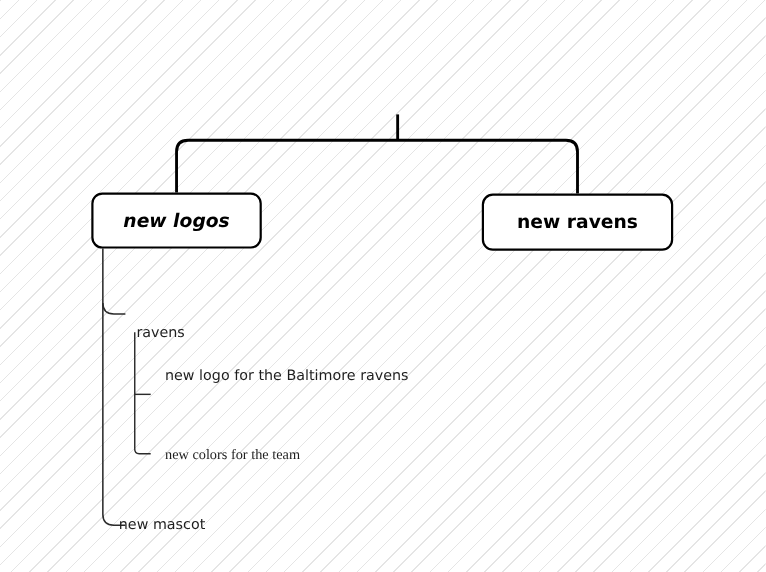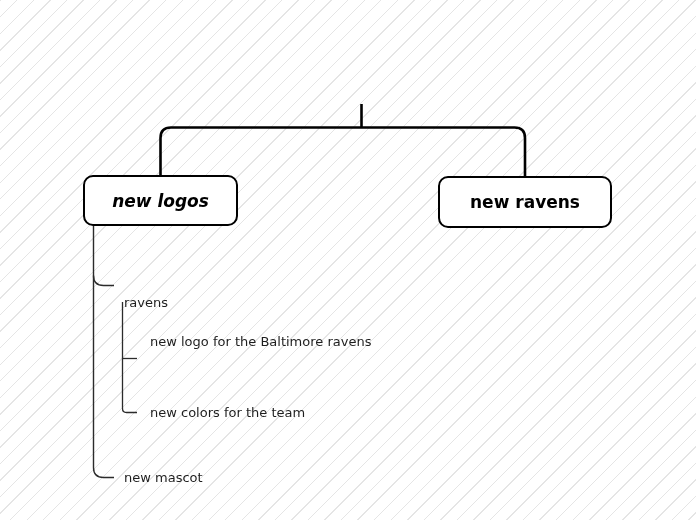--- a/index.html
+++ b/index.html
@@ -71,22 +71,22 @@
     position: absolute;
     font-size: 13px;
     color: #1e1e1e;
     height: 16px;
     line-height: 16px;
     white-space: nowrap;
     cursor: pointer;
   }
   .leaf-ravens   { left: 124px; top: 295px; }
   .leaf-logo     { left: 150px; top: 334px; }
-  .leaf-colors   { left: 150px; top: 405px; }
-  .leaf-mascot   { left: 124px; top: 470px; }
+  .leaf-colors   { left: 150px; top: 405px; font-family: Liberation Serif, serif; }
+  .leaf-mascot   { left: 108px; top: 470px; }
 </style>
 </head>
 <body>
 
 <div class="stage">
 
   <svg class="connectors" viewBox="0 0 696 520" xmlns="http://www.w3.org/2000/svg">
     <path d="M361.5 104 L361.5 127.5" fill="none" stroke-width="2.6" stroke="#000000"></path>
     <path d="M160.5 175 L160.5 138 Q160.5 127.5 171 127.5 L514.5 127.5 Q525 127.5 525 138 L525 176" fill="none" stroke-width="2.6" stroke="#000000"></path>
     <path d="M93.5 226 L93.5 467.5 Q93.5 477.5 103.5 477.5 L114 477.5" fill="none" stroke-width="1.4" stroke="#2b2b2b"></path>

